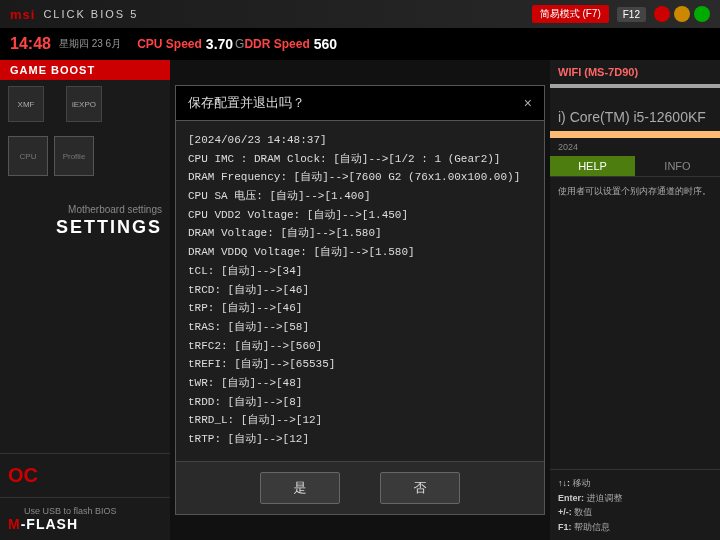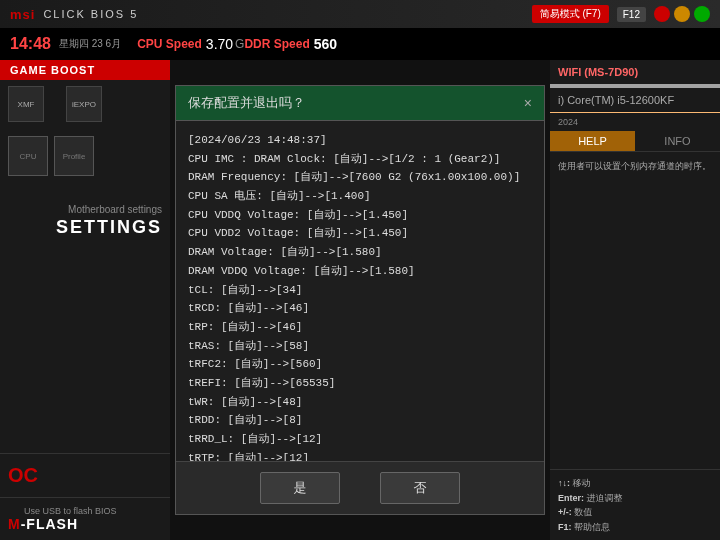--- a/index.html
+++ b/index.html
@@ -91,21 +91,21 @@
     }
     .cpu-speed {
       color: #ff4444;
       font-size: 12px;
       font-weight: bold;
       margin-left: 16px;
     }
     .cpu-val {
       color: #fff;
       font-size: 14px;
-      font-weight: normal;
+      font-weight: bold;
       margin-left: 4px;
     }
     .ddr-speed {
       color: #ff4444;
       font-size: 12px;
       font-weight: bold;
       margin-left: 0;
     }
     .ddr-val {
       color: #fff;
@@ -225,42 +225,43 @@
     .right-wifi {
       padding: 6px 8px;
       color: #aaa;
       font-size: 10px;
       border-bottom: 4px solid #a3a3a3;
     }
     .right-wifi-name { color: #ff6666; font-size: 11px; font-weight: bold; }
     .right-cpu-info {
       padding: 6px 8px;
       color: #aaa;
-      font-size: 11px;
-      border-bottom: 1px solid #fdba74;
+      font-size: 14px;
+      border-bottom: 7px solid #fdba74;
+      margin-top: 15px;
     }
     .right-date {
       padding: 4px 8px;
       color: #888;
       font-size: 9px;
     }
     .right-help-tabs {
       display: flex;
       border-bottom: 1px solid #333;
     }
     .right-help-tab {
       flex: 1;
       text-align: center;
       padding: 4px;
       font-size: 11px;
       color: #888;
       cursor: pointer;
     }
     .right-help-tab.active {
-      background: #a16207;
+      background: #4d7c0f;
       color: #fff;
     }
     .right-help-content {
       padding: 8px;
       color: #aaa;
       font-size: 9px;
       line-height: 1.5;
     }
     .right-shortcuts {
       margin-top: auto;
@@ -300,21 +301,21 @@
     .modal {
       background: #2a2a2a;
       border: 1px solid #555;
       width: 370px;
       max-height: 440px;
       display: flex;
       flex-direction: column;
       position: relative;
     }
     .modal-header {
-      background: #14532d;
+      background: #000000;
       padding: 8px 12px;
       display: flex;
       align-items: center;
       justify-content: space-between;
       border-bottom: 1px solid #555;
     }
     .modal-title {
       color: #ddd;
       font-size: 13px;
     }
@@ -468,21 +469,20 @@
         <button class="modal-close">×</button>
       </div>
 
       <div class="modal-body">
         <div class="modal-scroll" id="modal-lines">
 
         <div class="modal-text-line">[2024/06/23 14:48:37]</div>
             <div class="modal-text-line">CPU IMC : DRAM Clock: [自动]--&gt;[1/2 : 1 (Gear2)]</div>
             <div class="modal-text-line">DRAM Frequency: [自动]--&gt;[7600 G2 (76x1.00x100.00)]</div>
             <div class="modal-text-line">CPU SA 电压: [自动]--&gt;[1.400]</div>
-            <div class="modal-text-line">CPU VDDQ Voltage: [自动]--&gt;[1.450]</div>
             <div class="modal-text-line">CPU VDD2 Voltage: [自动]--&gt;[1.450]</div>
             <div class="modal-text-line">DRAM Voltage: [自动]--&gt;[1.580]</div>
             <div class="modal-text-line">DRAM VDDQ Voltage: [自动]--&gt;[1.580]</div>
             <div class="modal-text-line">tCL: [自动]--&gt;[34]</div>
             <div class="modal-text-line">tRCD: [自动]--&gt;[46]</div>
             <div class="modal-text-line">tRP: [自动]--&gt;[46]</div>
             <div class="modal-text-line">tRAS: [自动]--&gt;[58]</div>
             <div class="modal-text-line">tRFC2: [自动]--&gt;[560]</div>
             <div class="modal-text-line">tREFI: [自动]--&gt;[65535]</div>
             <div class="modal-text-line">tWR: [自动]--&gt;[48]</div>

